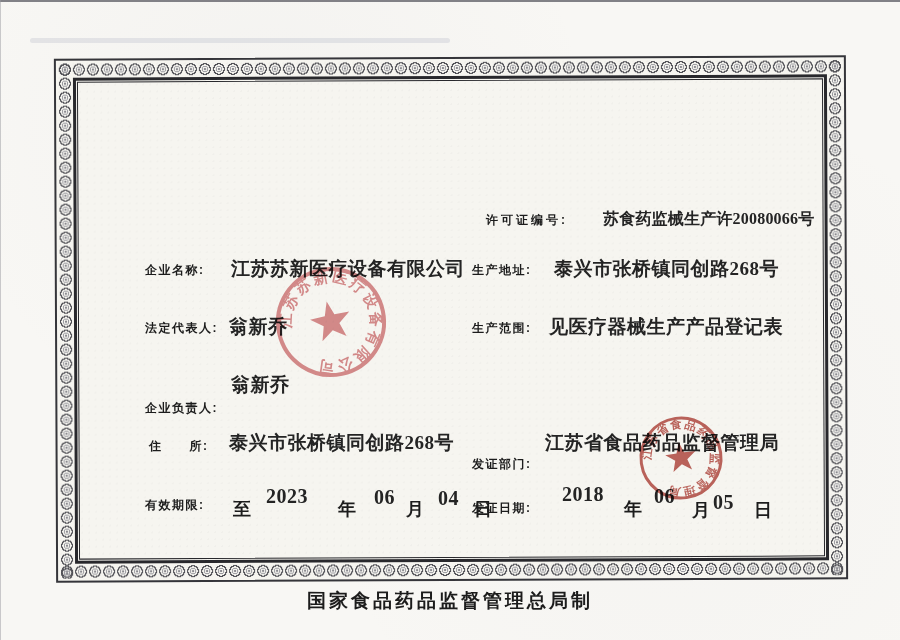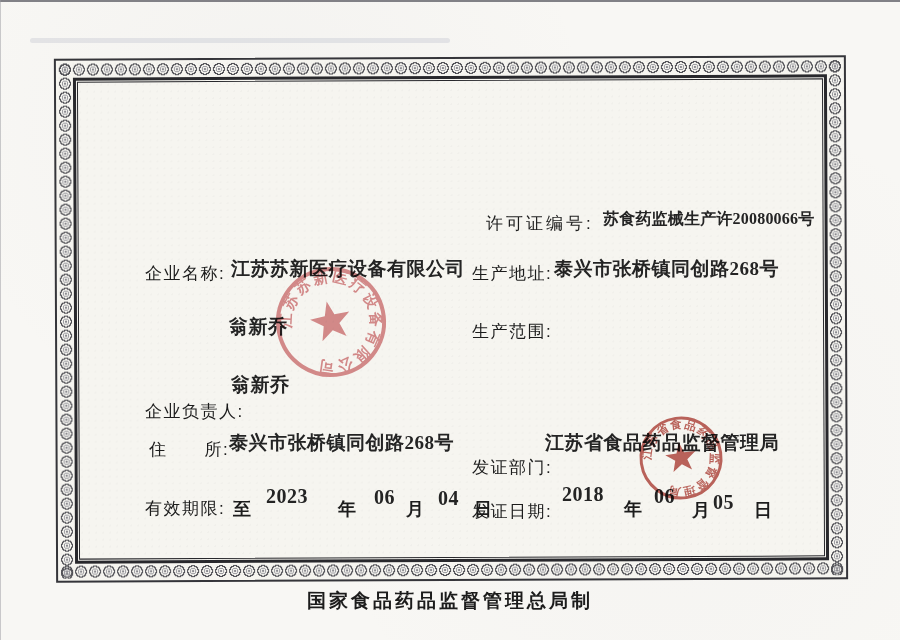--- a/index.html
+++ b/index.html
@@ -45,21 +45,21 @@
   .inner-frame-line{position:absolute;inset:1px;border:1px solid #28282c;}
 
   
   .title{
     position:absolute;left:0;right:0;top:118px;text-align:center;
     font-size:58px;font-weight:900;color:#141414;letter-spacing:9px;
     font-family:"Liberation Sans",sans-serif;
     text-shadow:1px 1px 0 rgba(20,20,20,.8);
   }
   .label{
-    position:absolute;font-weight:400;font-size:17px;color:#1c1c1c;
+    position:absolute;font-weight:700;font-size:12px;color:#1c1c1c;
     letter-spacing:1.5px;font-family:"Liberation Sans",sans-serif;white-space:pre;
   }
   .value{
     position:absolute;font-size:19px;color:#242424;
     font-family:"Liberation Serif",serif;letter-spacing:.5px;white-space:pre;font-weight:bold;
   }
   .value.small{font-size:16px;letter-spacing:.2px;}
   .num{font-size:20px;}
   .unit{position:absolute;font-weight:700;font-size:18px;color:#1c1c1c;font-family:"Liberation Sans",sans-serif;}
 
@@ -119,22 +119,24 @@
 
 
   <span class="label" id="lic-label">许可证编号:</span>
   <span class="value small" id="lic-value">苏食药监械生产许20080066号</span>
 
   <span class="label" id="f1l-label">企业名称:</span>
   <span class="value" id="f1l-value">江苏苏新医疗设备有限公司</span>
   <span class="label" id="f1r-label">生产地址:</span>
   <span class="value" id="f1r-value">泰兴市张桥镇同创路268号</span>
 
+  <span class="label" id="f2l-label">法定代表人:</span>
   <span class="value" id="f2l-value">翁新乔</span>
   <span class="label" id="f2r-label">生产范围:</span>
+  <span class="value" id="f2r-value">见医疗器械生产产品登记表</span>
 
   <span class="label" id="f3l-label">企业负责人:</span>
   <span class="value" id="f3l-value">翁新乔</span>
 
   <span class="label" id="f4l-label">住　　所:</span>
   <span class="value" id="f4l-value">泰兴市张桥镇同创路268号</span>
   <span class="label" id="f4r-label">发证部门:</span>
   <span class="value" id="f4r-value">江苏省食品药品监督管理局</span>
 
   <span class="label" id="vu-label">有效期限:</span>

